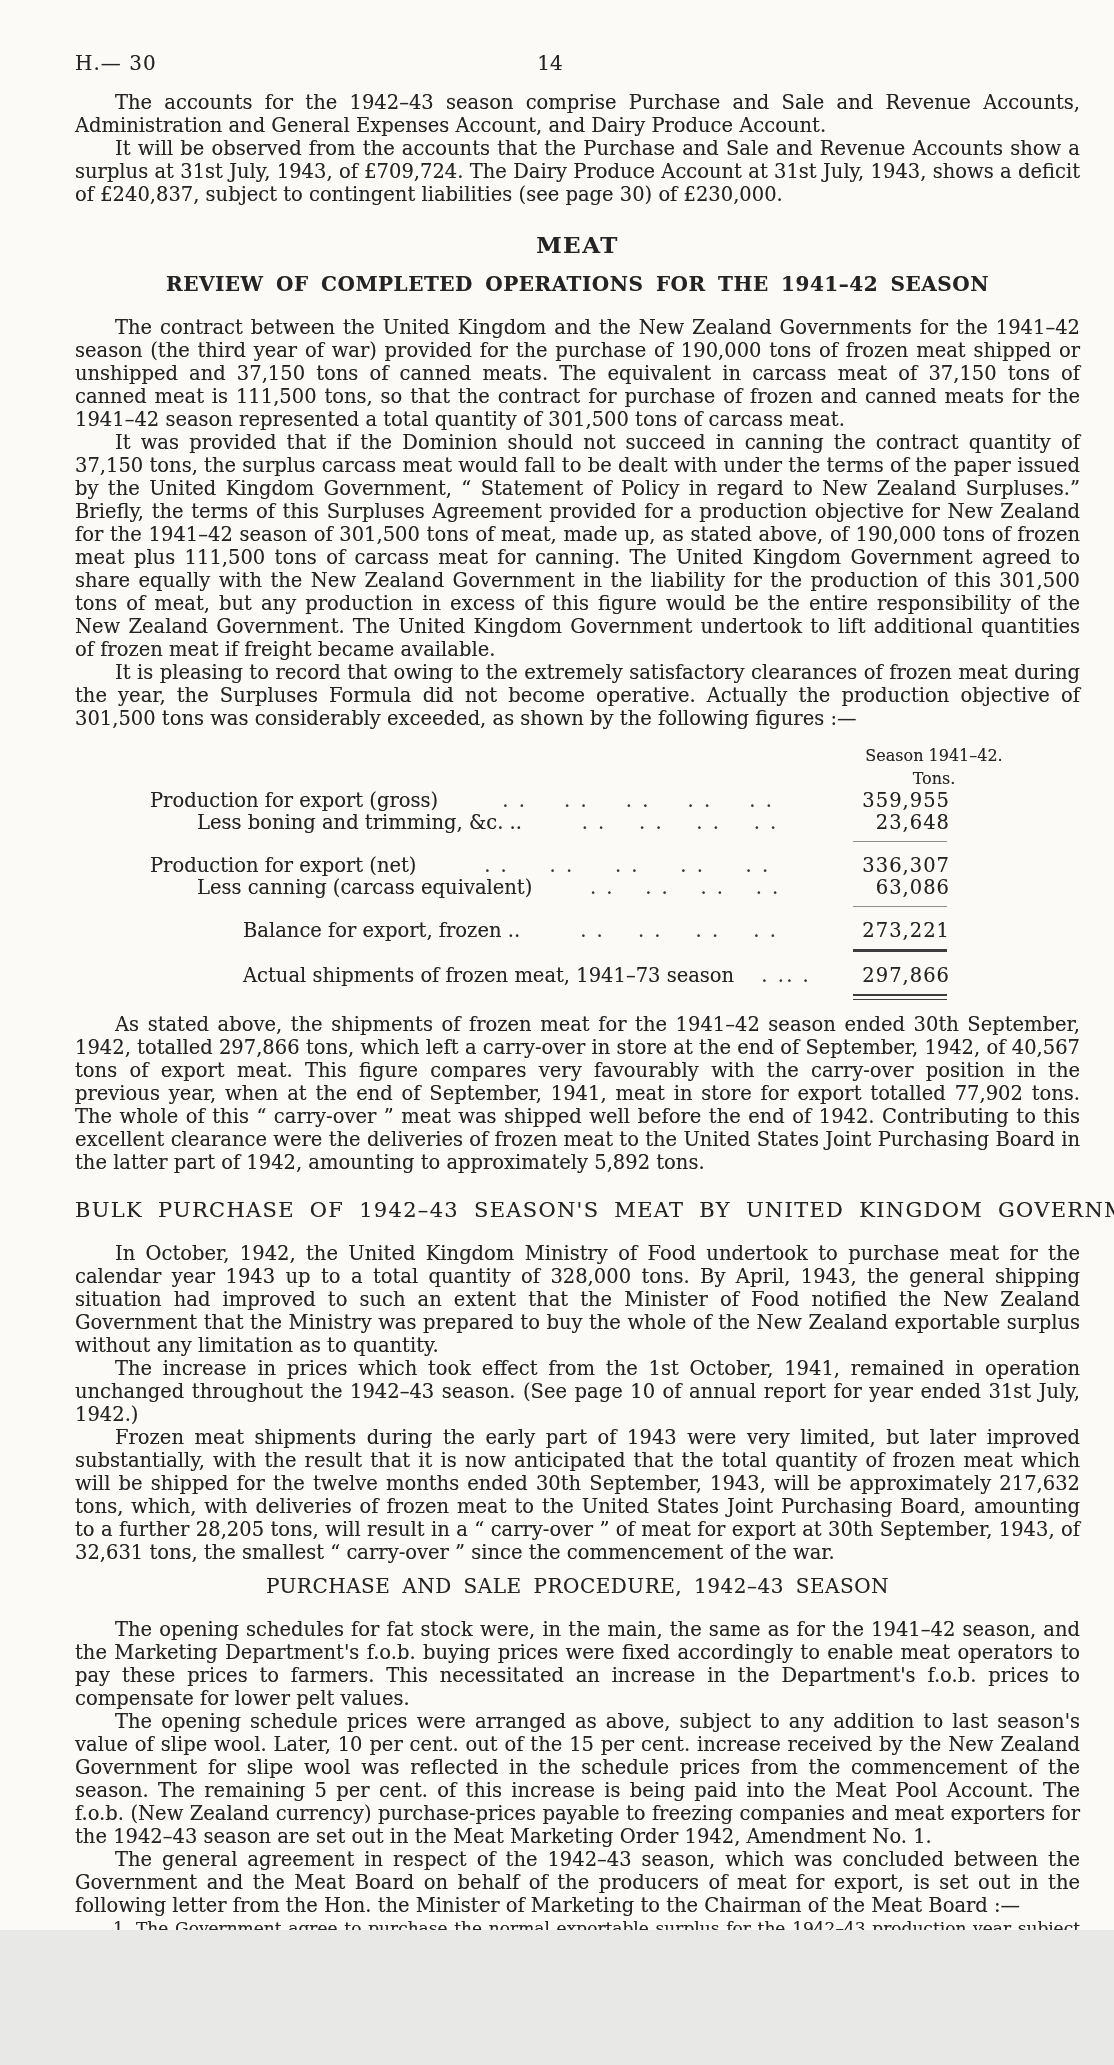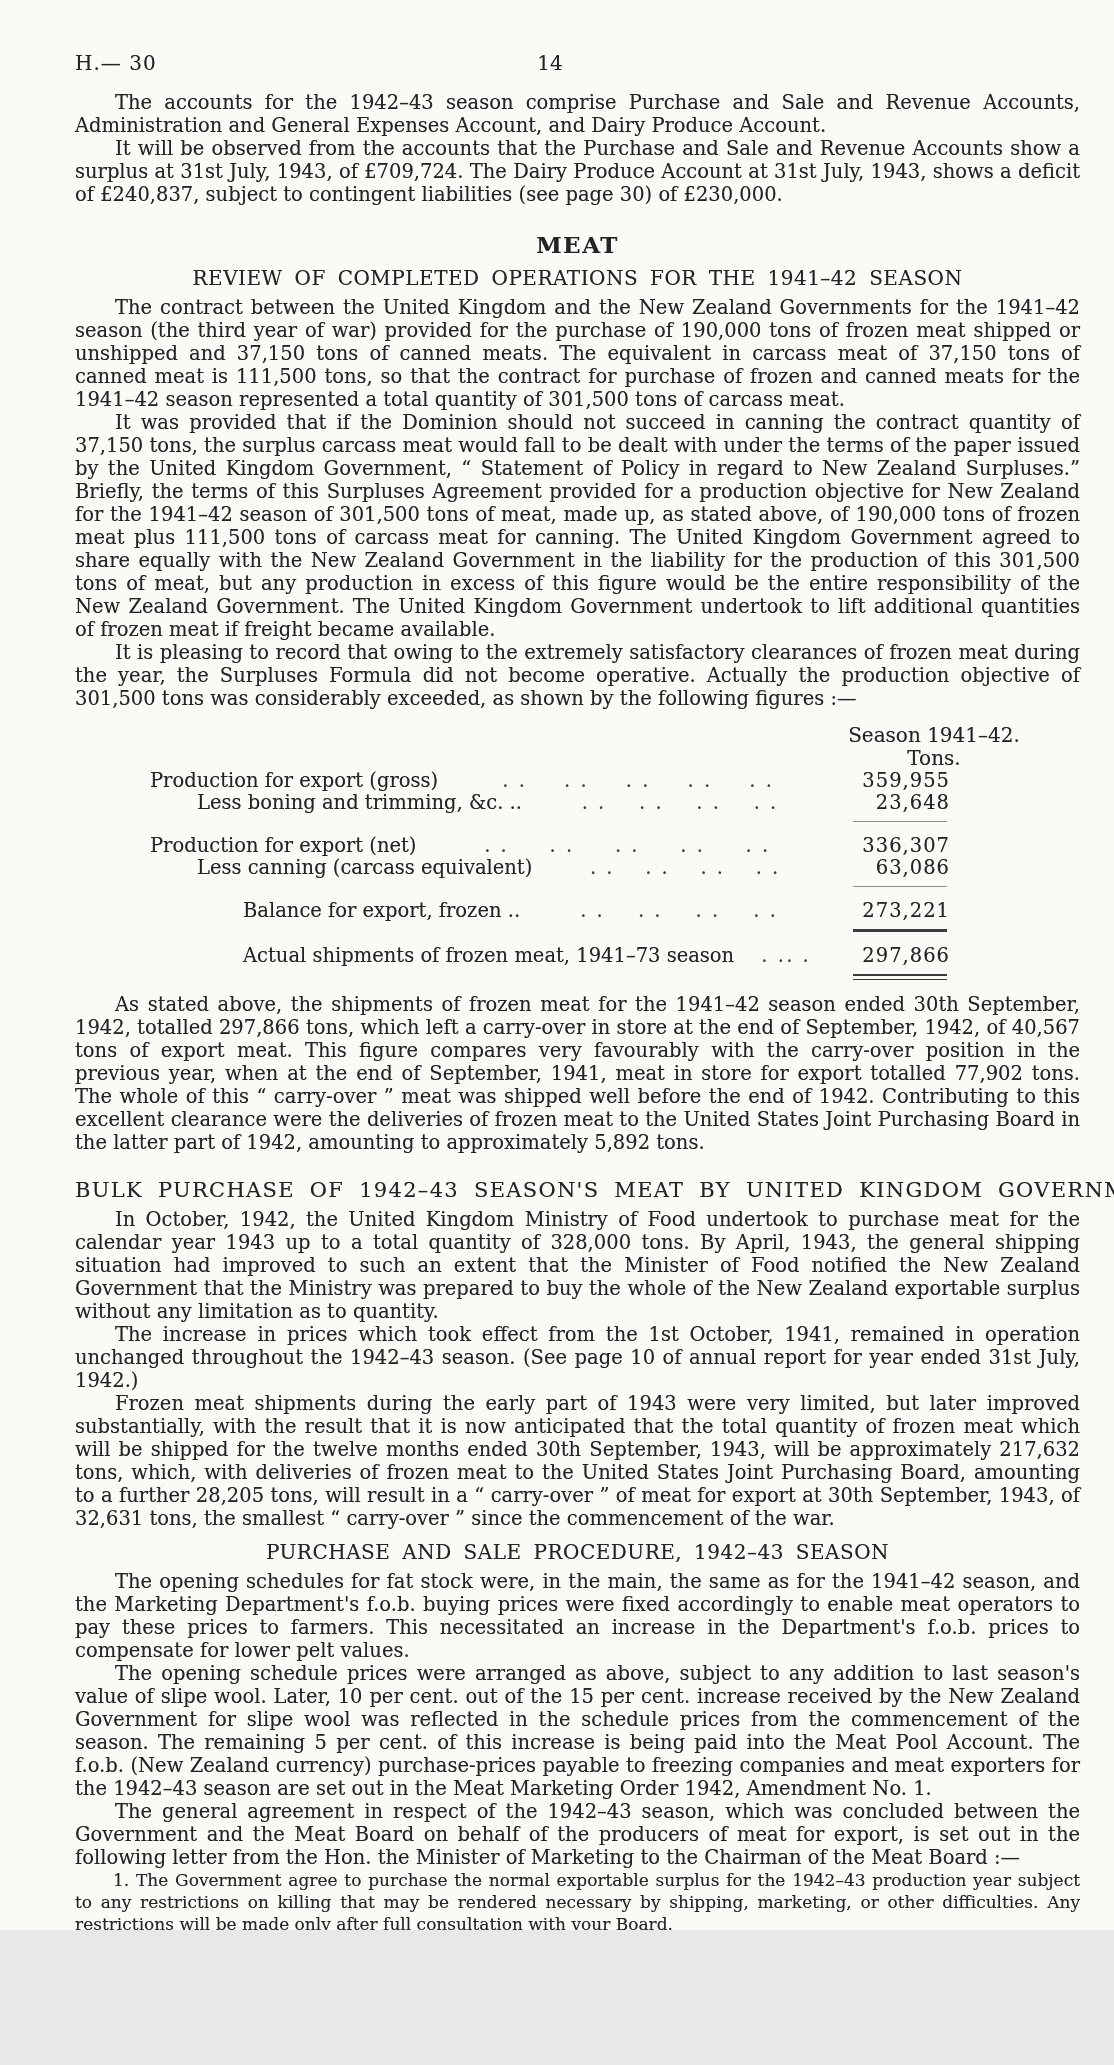--- a/index.html
+++ b/index.html
@@ -15,27 +15,27 @@
     overflow:hidden;
   }
   .pagehead{position:relative;font-size:20px;line-height:23px;height:23px;}
   .doc-ref{position:absolute;left:0;top:0;letter-spacing:1px;}
   .page-num{position:absolute;left:0;right:55px;top:0;text-align:center;}
   .bodytext{font-size:19.5px;line-height:23px;text-align:justify;}
   p{margin:0;text-indent:40px;}
   .intro{margin-top:16px;}
   .h-meat{margin-top:26px;text-align:center;font-weight:bold;font-size:23px;line-height:26px;letter-spacing:1.5px;}
   .h-caps{text-align:center;font-size:20px;line-height:24px;letter-spacing:.5px;word-spacing:5px;white-space:nowrap;text-indent:0;}
-  .h-review{margin-top:8px;}
+  .h-review{margin-top:14px;font-weight:bold;}
   .h-bulk{margin-top:24px;font-size:21px;letter-spacing:1.3px;word-spacing:7px;}
   .h-ps{margin-top:10px;}
-  .sect{margin-top:6px;}
+  .sect{margin-top:20px;}
   
   .figures{margin-top:14px;font-size:19.5px;}
-  .season-head{width:200px;margin-left:auto;margin-right:46px;text-align:center;font-size:20px;line-height:23px;}
+  .season-head{width:200px;margin-left:auto;margin-right:46px;text-align:center;font-size:16px;line-height:23px;}
   .frow{display:flex;align-items:baseline;line-height:22px;white-space:nowrap;gap:27px;}
   .lbl{flex:0 0 auto;}
   .ind1{padding-left:75px;}
   .ind2{padding-left:122px;}
   .ind3{padding-left:168px;}
   .dots{flex:1 1 auto;display:flex;justify-content:space-evenly;color:#3a3a3a;overflow:hidden;}
   .dots span{letter-spacing:2px;}
   .val{flex:0 0 auto;min-width:112px;text-align:right;margin-right:130px;letter-spacing:1px;}
   .rule{width:94px;margin:7px 133px 13px auto;}
   .rule-single{border-top:1.5px solid #8d8d89;}

